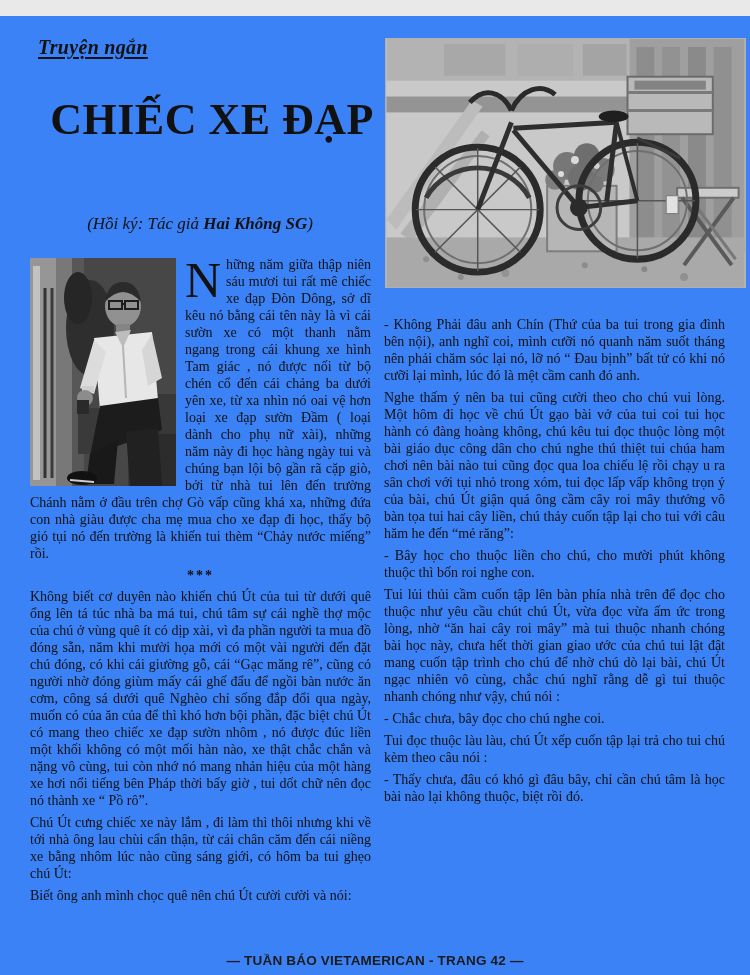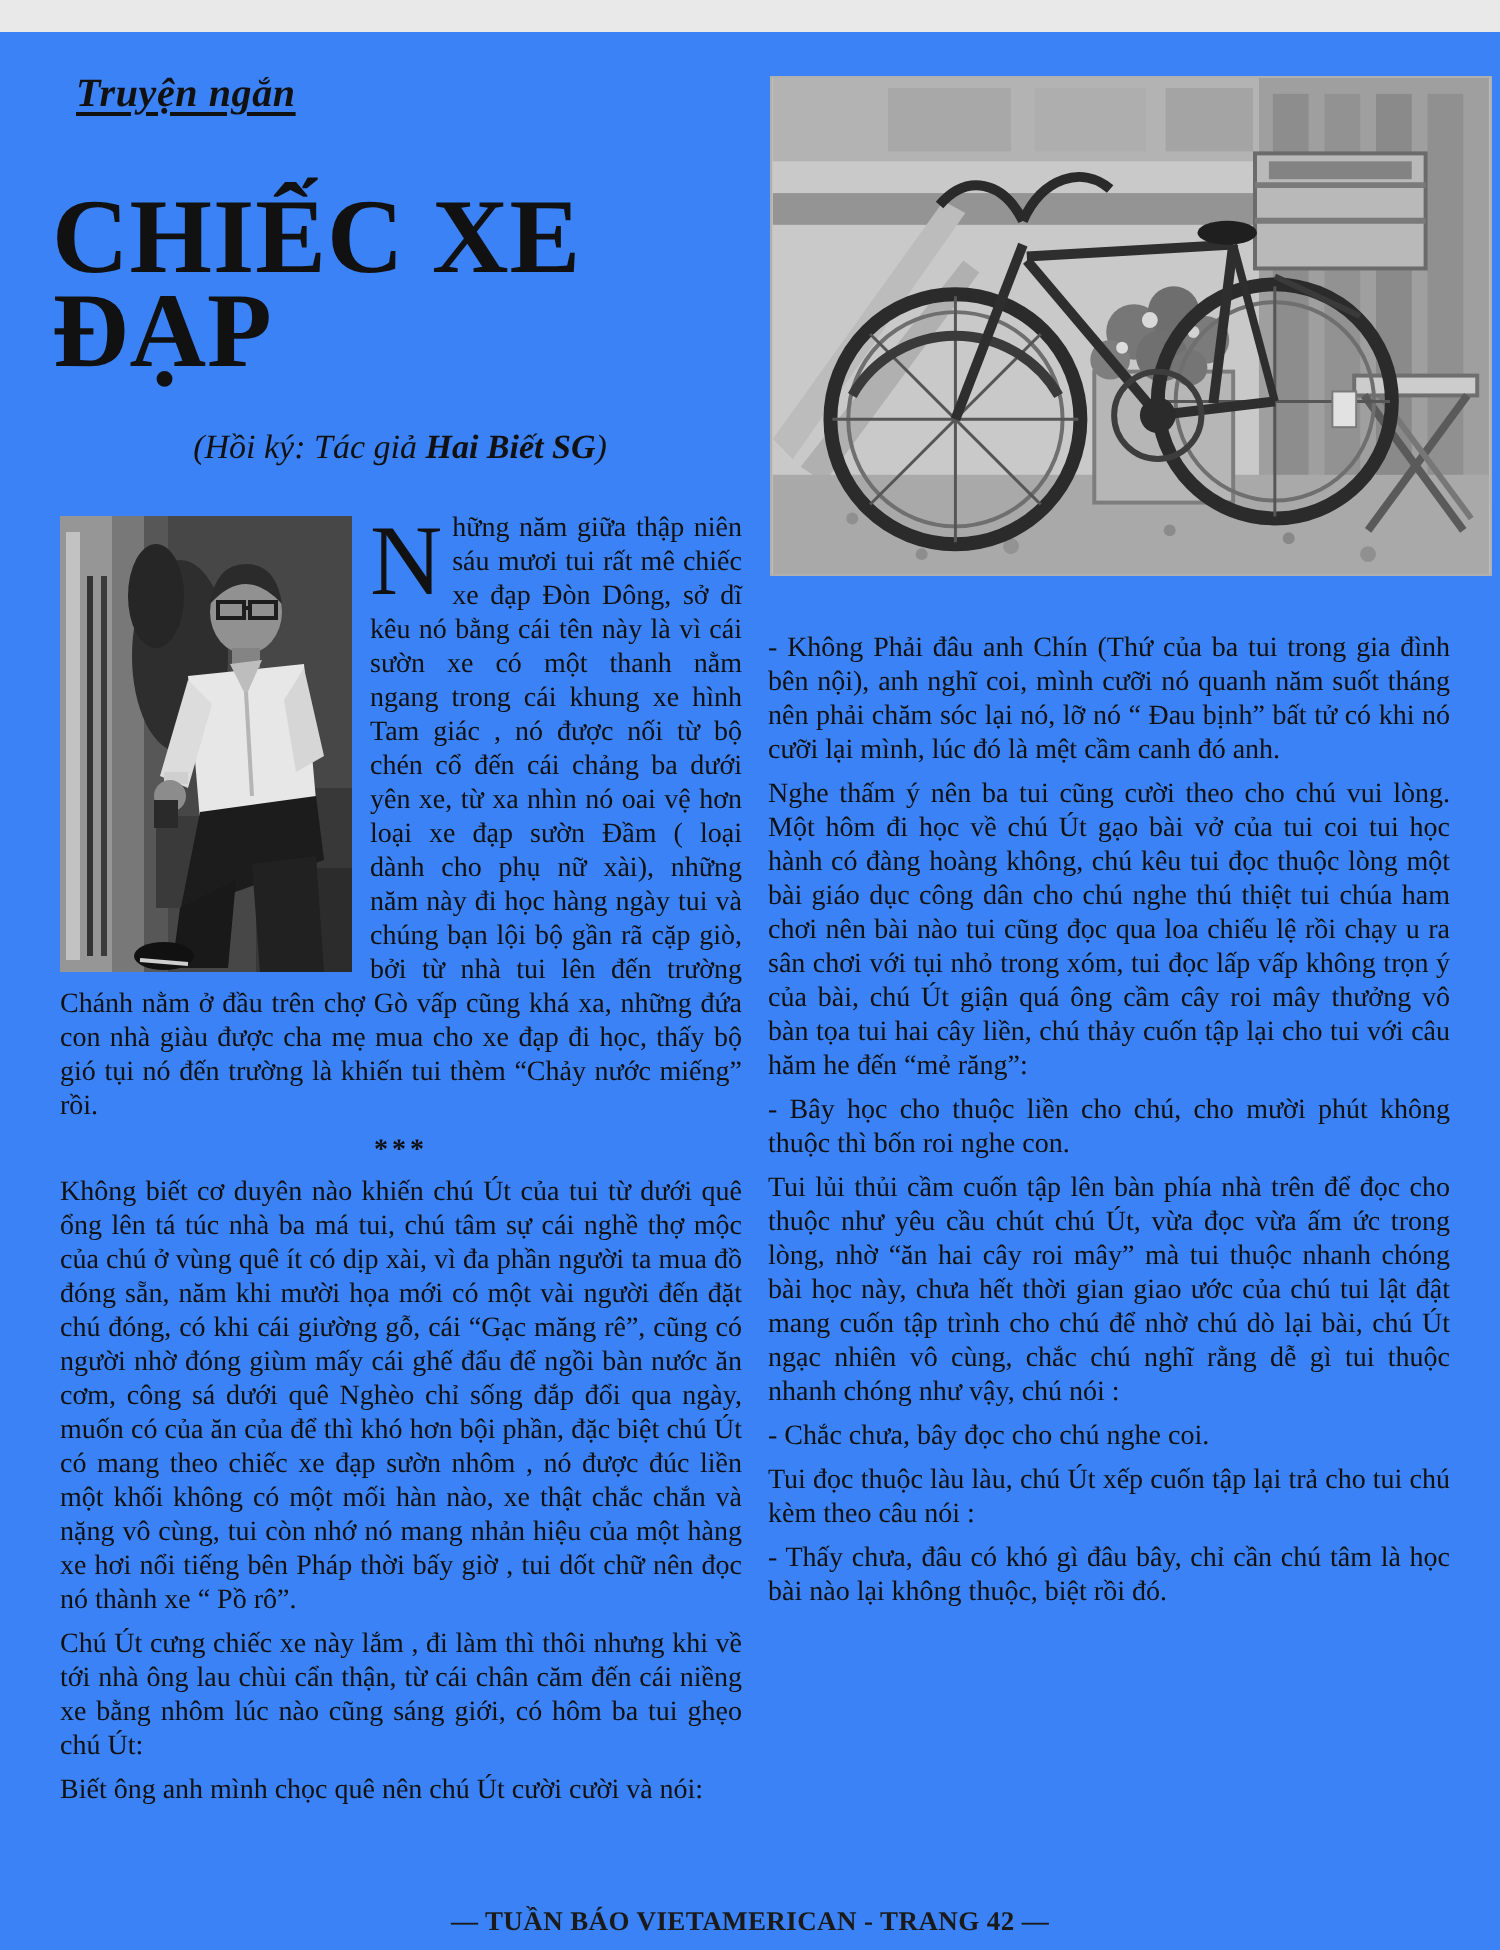--- a/index.html
+++ b/index.html
@@ -1,52 +1,52 @@
 <!DOCTYPE html>
 <html><head>
 <meta charset="utf-8">
 <style>
   *{margin:0;padding:0;box-sizing:border-box}
   html,body{background:#e9e9e9}
   .page{position:relative;width:750px;height:975px;margin:16px auto;background:#3b82f6;
         font-family:"Liberation Serif",serif;color:#111;overflow:hidden}
   .tag{position:absolute;left:38px;top:20px;font-size:20px;font-weight:bold;font-style:italic;
        text-decoration:underline;text-underline-offset:3px;letter-spacing:.3px}
-  .title{position:absolute;left:26px;top:80px;width:348px;text-align:left;font-weight:bold;
-         font-size:53px;line-height:47px;letter-spacing:.5px}
+  .title{position:absolute;left:26px;top:80px;width:348px;text-align:right;font-weight:bold;
+         font-size:44px;line-height:47px;letter-spacing:.5px}
   .byline{position:absolute;left:26px;top:198px;width:348px;text-align:center;font-style:italic;
           font-size:17px}
   .byline .auth{font-weight:bold}
   .photo-frame{background:#c4c4c4;overflow:hidden}
   .bike-photo{position:absolute;left:385px;top:22px;width:361px;height:250px;border:1px solid #b0b0b0}
   .bike-photo svg,.author-photo svg{display:block;width:100%;height:100%}
   .col{position:absolute;width:341px;font-size:14px;line-height:17px;text-align:justify;
        text-justify:inter-word}
   .col p{margin-bottom:5px}
   .col-left{left:30px;top:240px}
   .col-right{left:384px;top:300px}
   .author-photo{float:left;width:146px;height:228px;margin:2px 9px 3px 0}
   .dropcap{float:left;font-size:50px;line-height:42px;padding:3px 5px 0 0;font-weight:400}
   .sep{text-align:center;font-weight:bold;letter-spacing:2px;margin:1px 0 4px}
   .footer{position:absolute;left:0;top:937px;width:750px;text-align:center;
-          font-family:Liberation Serif, serif;font-weight:bold;font-size:13.5px;
+          font-family:Liberation Sans, sans-serif;font-weight:bold;font-size:13.5px;
           letter-spacing:.2px;color:#1a1a1a}
 </style>
 </head>
 <body>
 
 <div class="page">
 
   <div class="tag">Truyện ngắn</div>
 
   <div class="title">
     <div>CHIẾC XE ĐẠP</div>
   </div>
 
-  <div class="byline"><span>(Hồi ký: Tác giả </span><span class="auth">Hai Biết SG</span><span>)</span>
+  <div class="byline"><span>(Hồi ký: Tác giả </span><span class="auth">Hai Không SG</span><span>)</span>
   </div>
 
   <div class="bike-photo photo-frame">
     <svg viewBox="0 0 361 250" xmlns="http://www.w3.org/2000/svg">
       <rect width="361" height="250" fill="#c2c2c2"></rect>
       <rect x="0" y="0" width="245" height="202" fill="#c9c9c9"></rect>
       <rect x="0" y="0" width="245" height="42" fill="#b3b3b3"></rect>
       <rect x="58" y="5" width="62" height="32" fill="#a8a8a8"></rect>
       <rect x="132" y="5" width="56" height="32" fill="#aeaeae"></rect>
       <rect x="198" y="5" width="44" height="32" fill="#a4a4a4"></rect>

